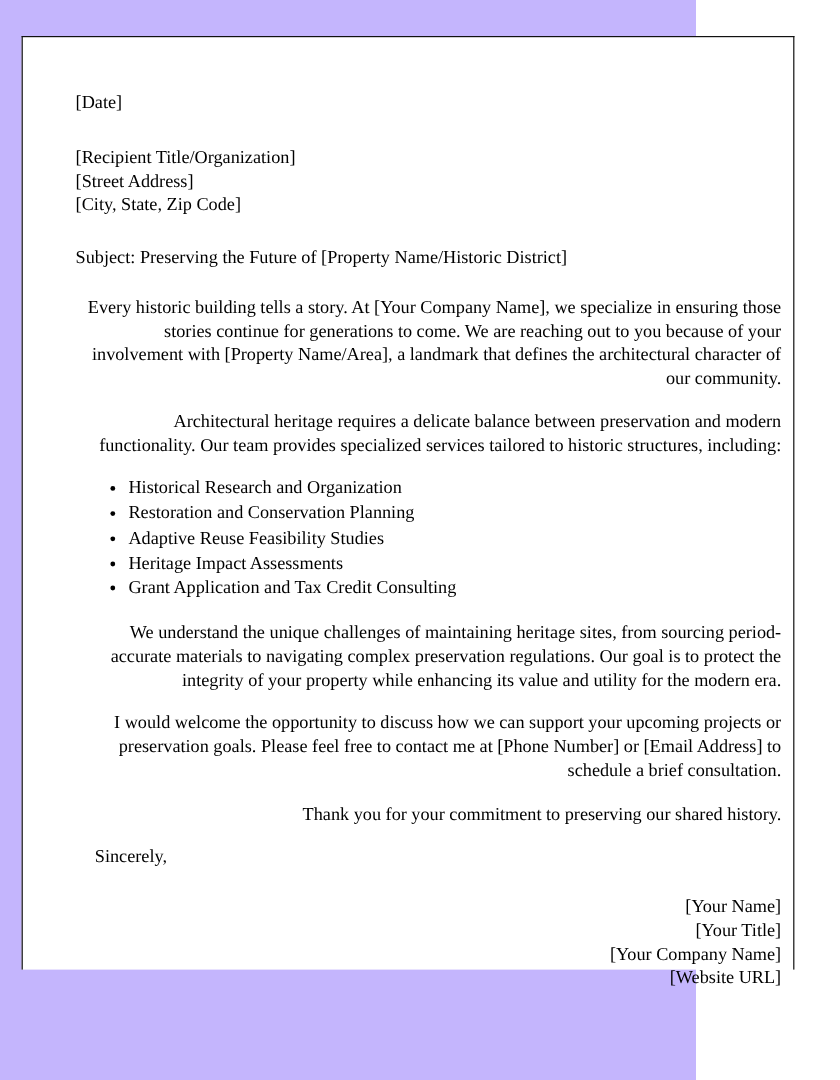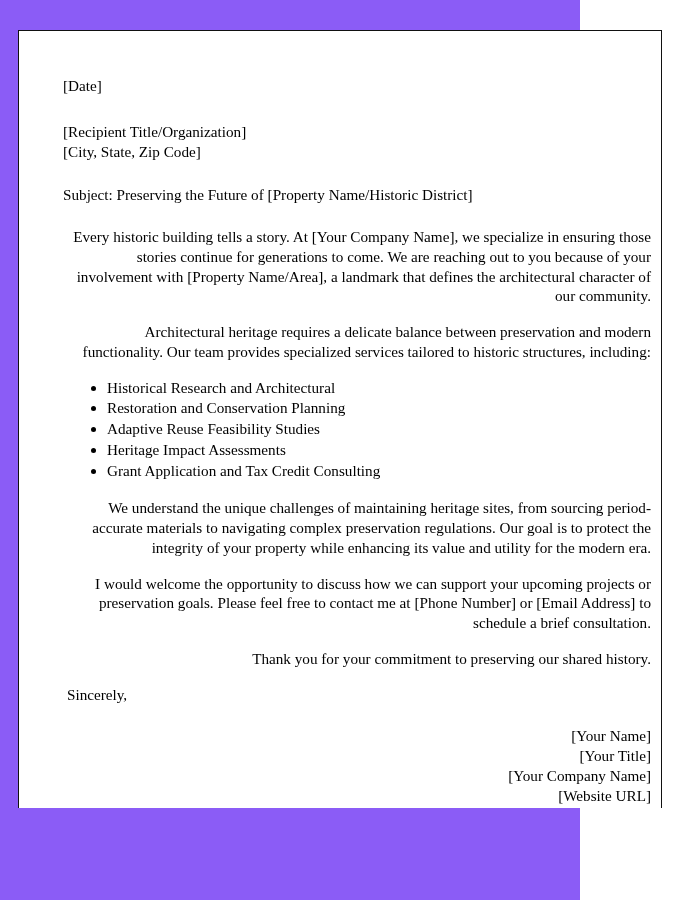--- a/index.html
+++ b/index.html
@@ -10,21 +10,21 @@
     width: 700px;
     height: 900px;
     background: #ffffff;
     font-family: "Liberation Serif", serif;
     color: #000000;
   }
   .page {
     position: relative;
     width: 580px;
     height: 900px;
-    background: #8b5cf6;
+    background: #c4b5fd;
     box-sizing: border-box;
   }
   
   .sheet {
     position: absolute;
     left: 18px;
     top: 30px;
     width: 644px;
     height: 778px;
     border-top: 1px solid #111111;
@@ -66,21 +66,21 @@
   ul.services {
     margin: 0 0 18px 0;
     padding-left: 44px;
     list-style: disc;
   }
   ul.services li {
     margin: 0 0 1px 0;
     padding: 0;
   }
   .closing-block {
-    margin: 0 0 22px 4px;
+    margin: 0 0 22px 16px;
   }
   .sign-block {
     margin: 0;
     text-align: right;
   }
   .sign-block .line {
     display: block;
   }
 </style>
 </head>
@@ -89,34 +89,35 @@
 <div class="page">
   <div class="sheet">
     <div class="content">
 
       <div class="date-block">
         <span class="line">[Date]</span>
       </div>
 
       <div class="addr-block">
         <span class="line">[Recipient Title/Organization]</span>
+        <span class="line">[Street Address]</span>
         <span class="line">[City, State, Zip Code]</span>
       </div>
 
       <div class="subject-block">
         <span class="line">Subject: Preserving the Future of [Property Name/Historic District]</span>
       </div>
 
 
       <p class="para">Every historic building tells a story. At [Your Company Name], we specialize in ensuring those stories continue for generations to come. We are reaching out to you because of your involvement with [Property Name/Area], a landmark that defines the architectural character of our community.</p>
 
       <p class="para">Architectural heritage requires a delicate balance between preservation and modern functionality. Our team provides specialized services tailored to historic structures, including:</p>
 
       <ul class="services">
-        <li>Historical Research and Architectural</li>
+        <li>Historical Research and Organization</li>
         <li>Restoration and Conservation Planning</li>
         <li>Adaptive Reuse Feasibility Studies</li>
         <li>Heritage Impact Assessments</li>
         <li>Grant Application and Tax Credit Consulting</li>
       </ul>
 
       <p class="para">We understand the unique challenges of maintaining heritage sites, from sourcing period-accurate materials to navigating complex preservation regulations. Our goal is to protect the integrity of your property while enhancing its value and utility for the modern era.</p>
 
       <p class="para">I would welcome the opportunity to discuss how we can support your upcoming projects or preservation goals. Please feel free to contact me at [Phone Number] or [Email Address] to schedule a brief consultation.</p>
 

